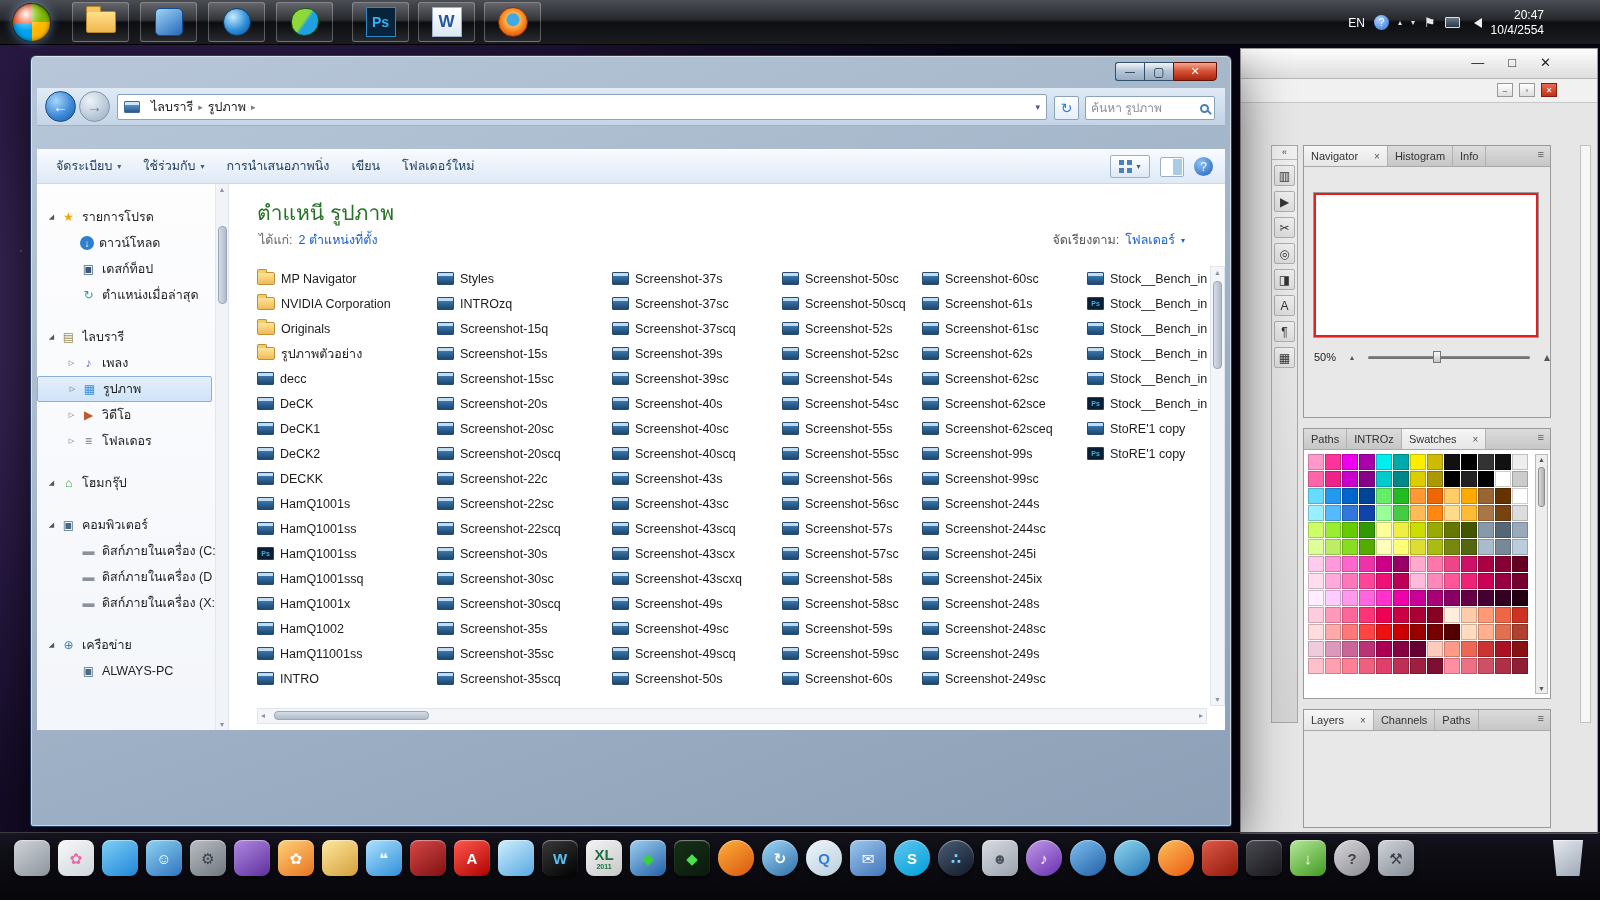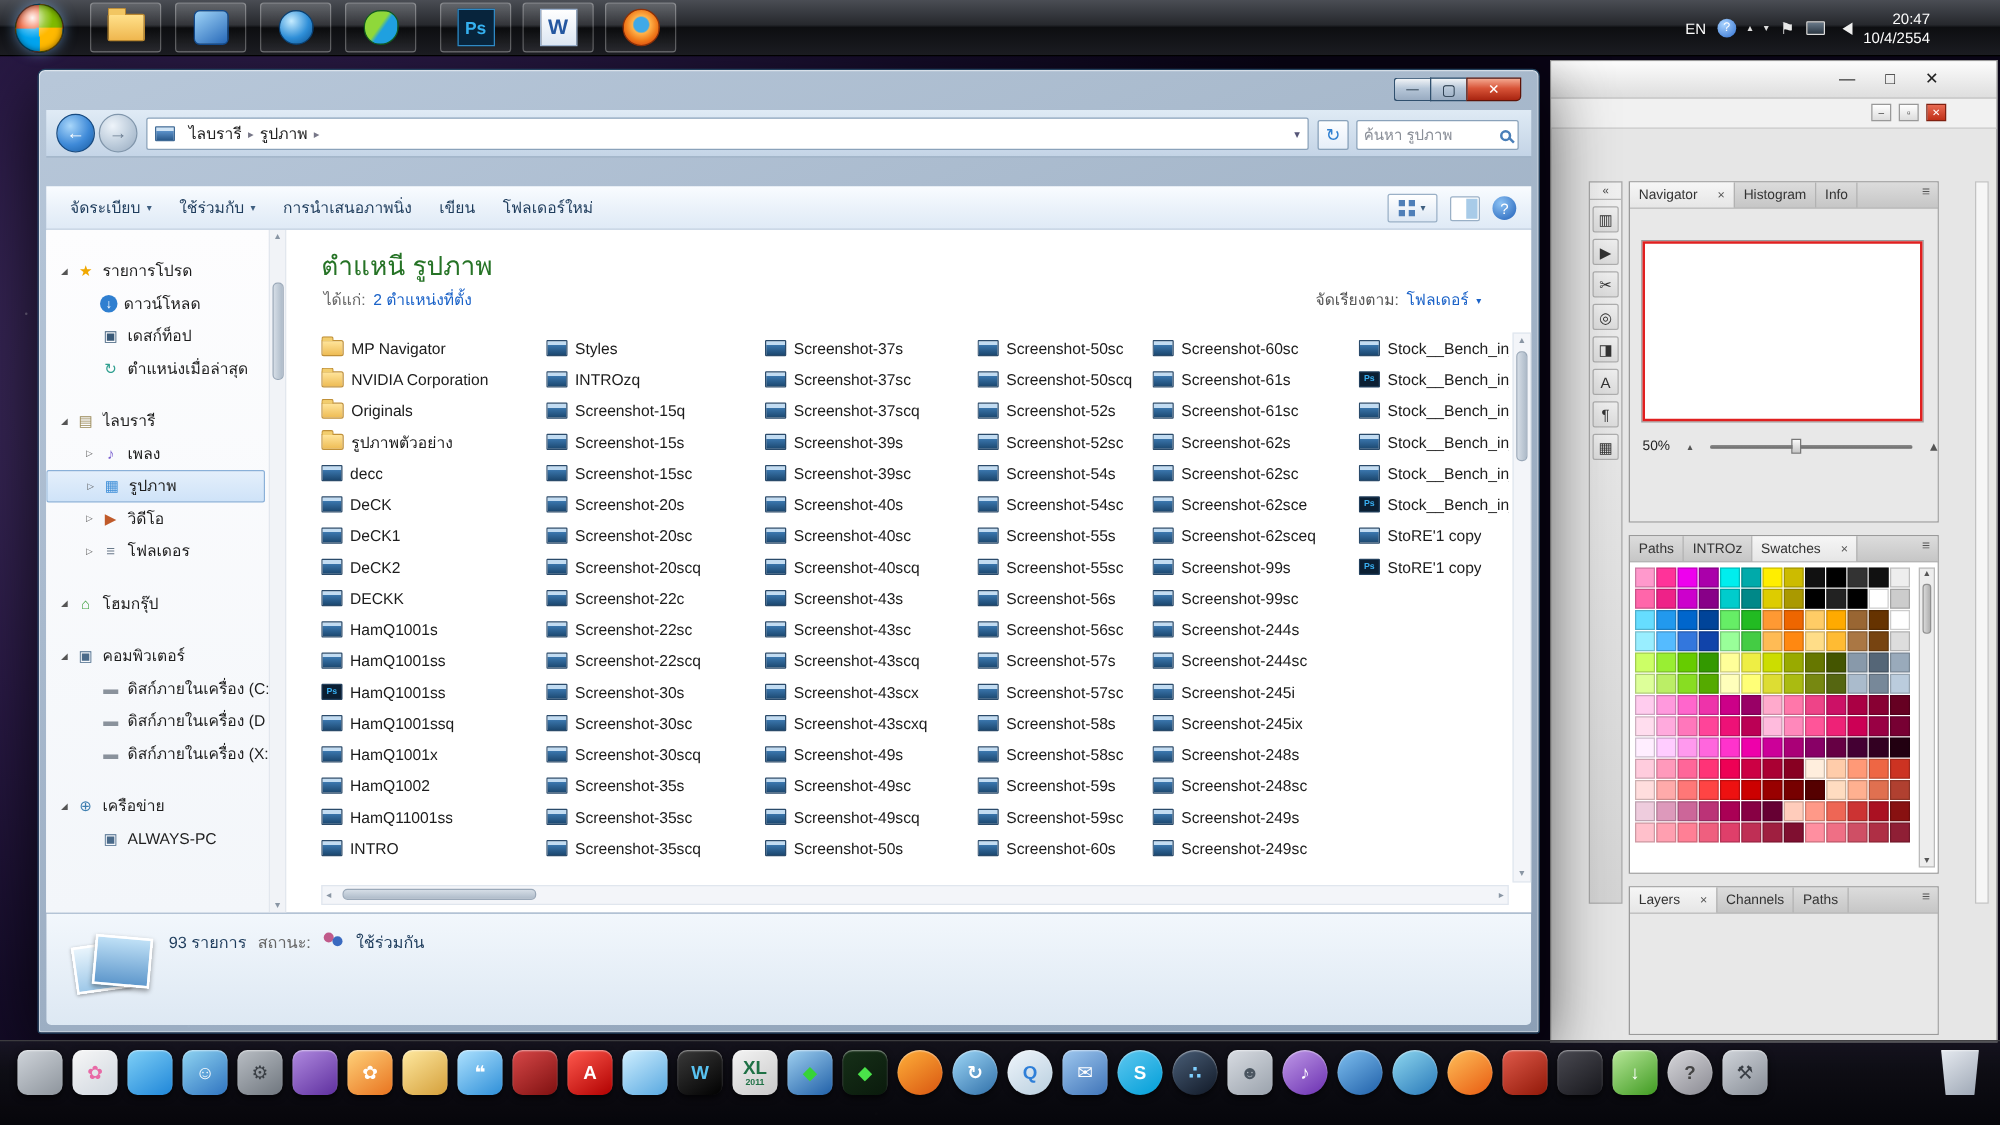--- a/index.html
+++ b/index.html
@@ -1015,35 +1015,20 @@
           <span class="dn">▼</span>
         </div>
         <div class="h-scroll">
           <span class="lf">◂</span>
           <div class="h-thumb"></div>
           <span class="rt">▸</span>
         </div>
       </div>
     </div>
 
-    <div class="details">
-      <div class="dicon">
-        <div class="ph1"></div>
-          <div class="ph2"></div>
-      </div>
-      <div class="status-row">
-        <span>93 รายการ</span>
-        <span class="lbl-gray">สถานะ:</span>
-        <span class="ppl">
-            <i></i>
-            <i></i>
-          </span>
-        <span>ใช้ร่วมกัน</span>
-      </div>
-    </div>
   </div>
 
   <div class="taskbar">
     <div class="orb"></div>
     <div>
         <div class="tb-btn" style="left: 72px;">
           <div class="tbi tbi-explorer-folder"></div>
         </div>
         <div class="tb-btn" style="left: 140px;">
           <div class="tbi tbi-app-blue"></div>

